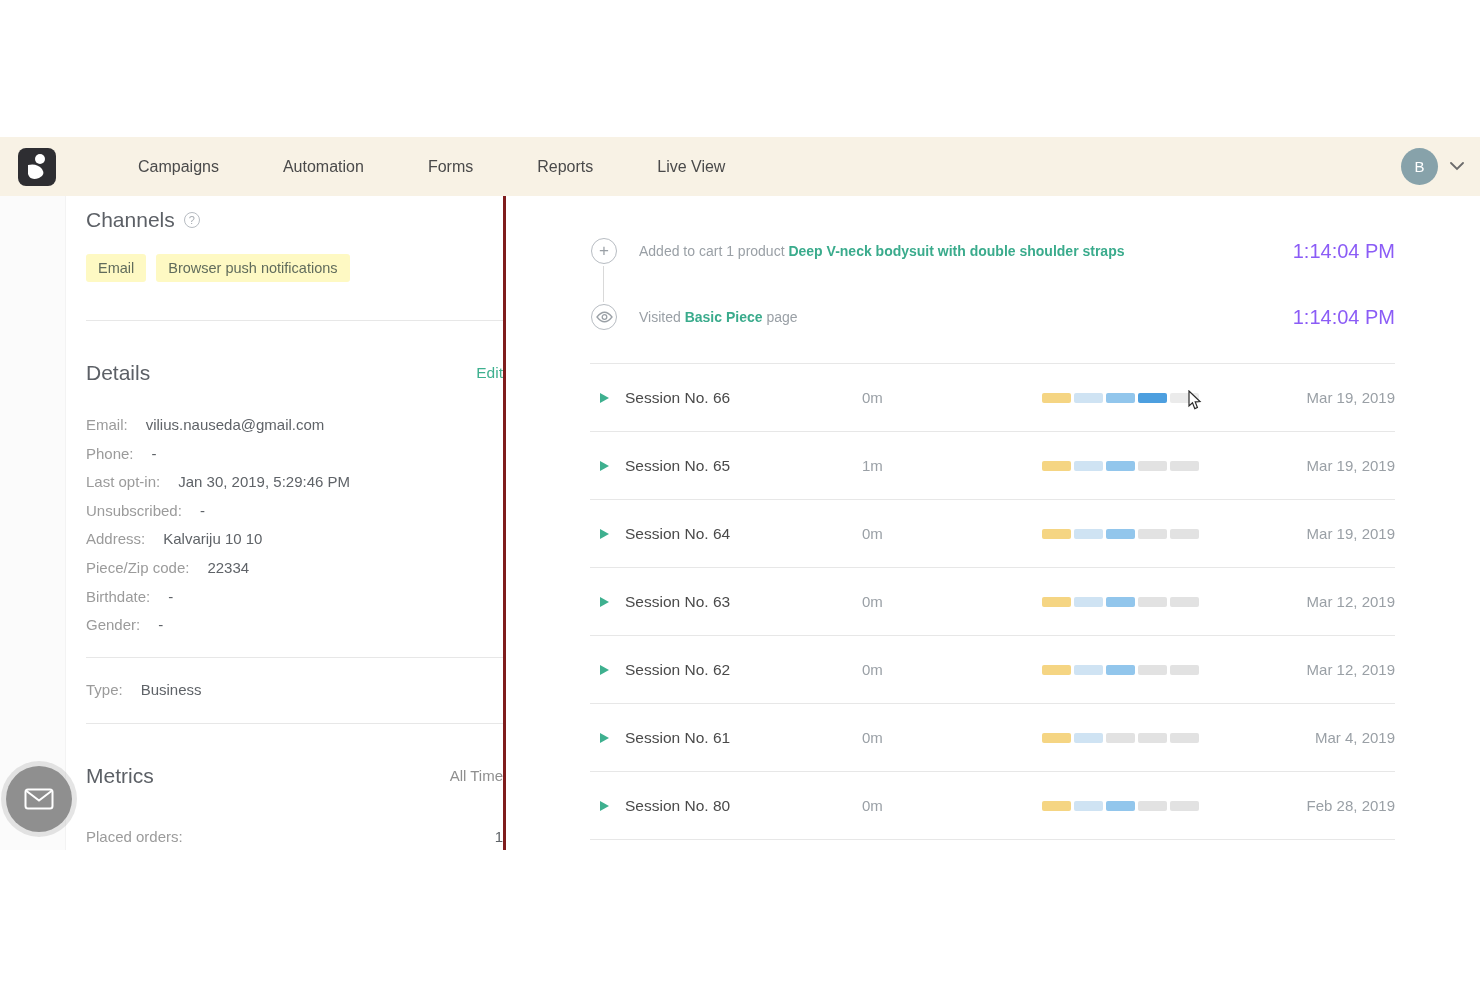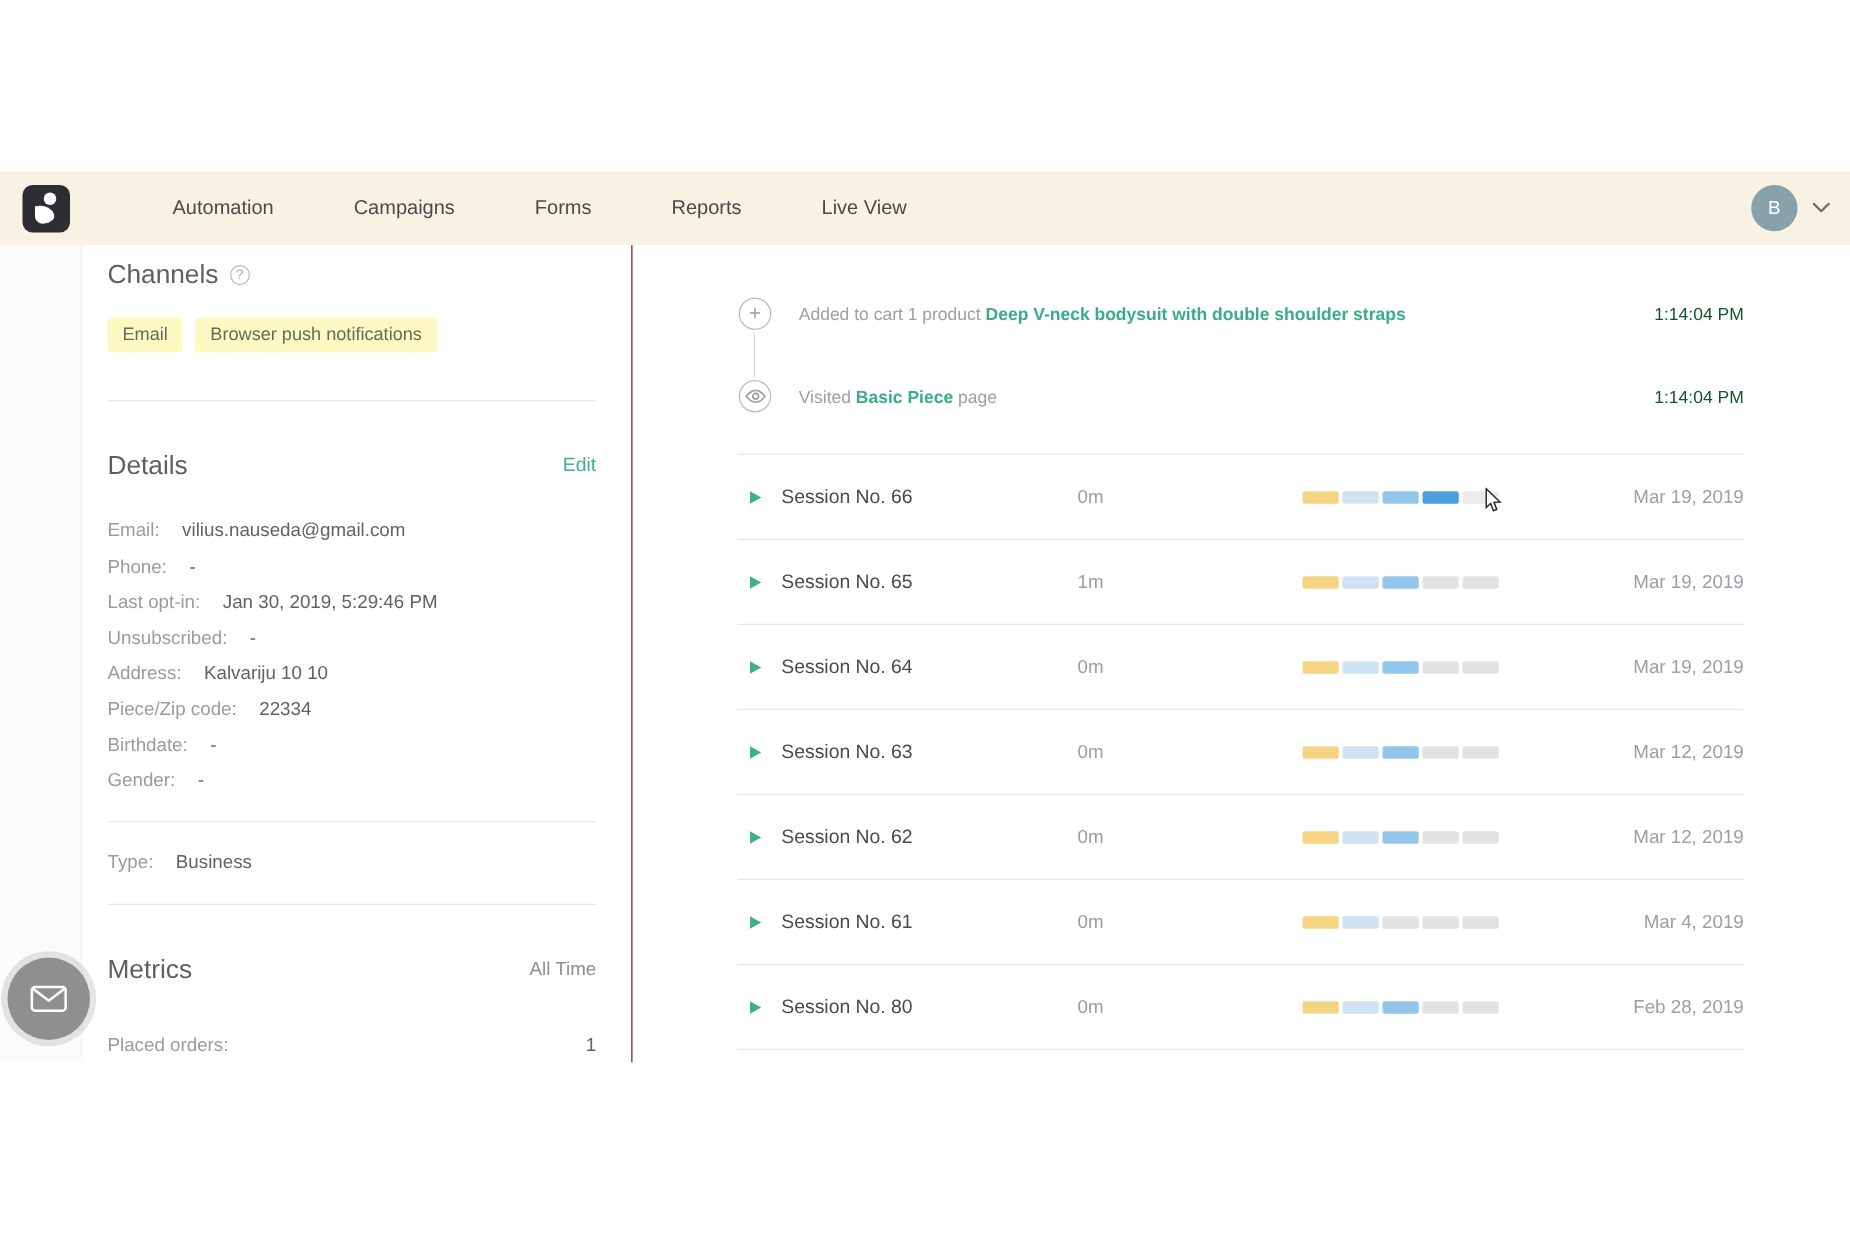--- a/index.html
+++ b/index.html
@@ -40,22 +40,22 @@
 
   
   .content {
     position:absolute; top:196px; left:0; width:1480px; height:654px;
     background:#ffffff; display:flex; overflow:hidden;
   }
   .gutter { width:66px; background:#fbfbfb; border-right:1px solid #f3f3f3; flex:0 0 auto; }
 
   
   .left-panel {
-    width:440px; flex:0 0 auto; padding:12px 28px 0 20px;
-    border-right:1px solid #7f1d1d;
+    width:440px; flex:0 0 auto; padding:12px 0 0 20px;
+    border-right:3px solid #7f1d1d;
   }
   .section-head { display:flex; align-items:center; justify-content:space-between; }
   .section-title {
     font-size:21px; color:#5c6066; font-weight:400; line-height:24px;
     display:flex; align-items:center;
   }
   .help-icon {
     width:16px; height:16px; border-radius:50%; border:1px solid #b7bcc2;
     color:#a8adb3; font-size:11px; line-height:14px; text-align:center;
     margin-left:9px; font-weight:400; cursor:pointer;
@@ -88,21 +88,21 @@
   .right-panel { flex:1; padding:40px 85px 0 84px; }
   .tl-event { display:flex; align-items:center; height:30px; }
   .tl-icon-col { width:28px; display:flex; justify-content:center; flex:0 0 auto; }
   .circle-icon {
     width:26px; height:26px; border-radius:50%; border:1.5px solid #b7bcc2;
     color:#9aa0a6; display:flex; align-items:center; justify-content:center;
   }
   .plus-glyph { font-size:17px; line-height:1; color:#9aa0a6; margin-top:-1px; }
   .tl-text { margin-left:21px; font-size:14px; color:#9aa0a6; }
   .tl-link { color:#3aab8c; font-weight:600; cursor:pointer; }
-  .tl-time { margin-left:auto; font-size:14px; color:#14532d; }
+  .tl-time { margin-left:auto; font-size:20px; color:#8b5cf6; }
   .tl-connector { width:1px; height:36px; background:#d9d9d9; margin-left:13px; }
 
   .sessions { margin-top:31px; border-bottom:1px solid #e7e7e7; }
   .session-row {
     height:68px; display:flex; align-items:center;
     border-top:1px solid #e7e7e7; position:relative; cursor:pointer;
   }
   .play-icon {
     width:0; height:0; border-left:9px solid #3eb08f;
     border-top:5.5px solid transparent; border-bottom:5.5px solid transparent;
@@ -127,22 +127,22 @@
 <body>
 
 <div class="header">
   <div class="logo">
     <svg width="24" height="28" viewBox="0 0 24 28">
       <circle cx="15" cy="6" r="5" fill="#ffffff"></circle>
       <path d="M3 12 q9 -2 14 4 q4 6 -3 9 q-9 3 -11 -4 z" fill="#ffffff"></path>
     </svg>
   </div>
   <div class="nav">
+    <div class="nav-item">Campaigns</div>
     <div class="nav-item">Automation</div>
-    <div class="nav-item">Campaigns</div>
     <div class="nav-item">Forms</div>
     <div class="nav-item">Reports</div>
     <div class="nav-item">Live View</div>
   </div>
   <div class="header-right">
     <div class="avatar">B</div>
     <span class="chevron">
       <svg width="14" height="9" viewBox="0 0 14 9">
           <polyline points="1,1 7,7 13,1" fill="none" stroke="#6b6b6b" stroke-width="1.8" stroke-linecap="round"></polyline>
         </svg>

